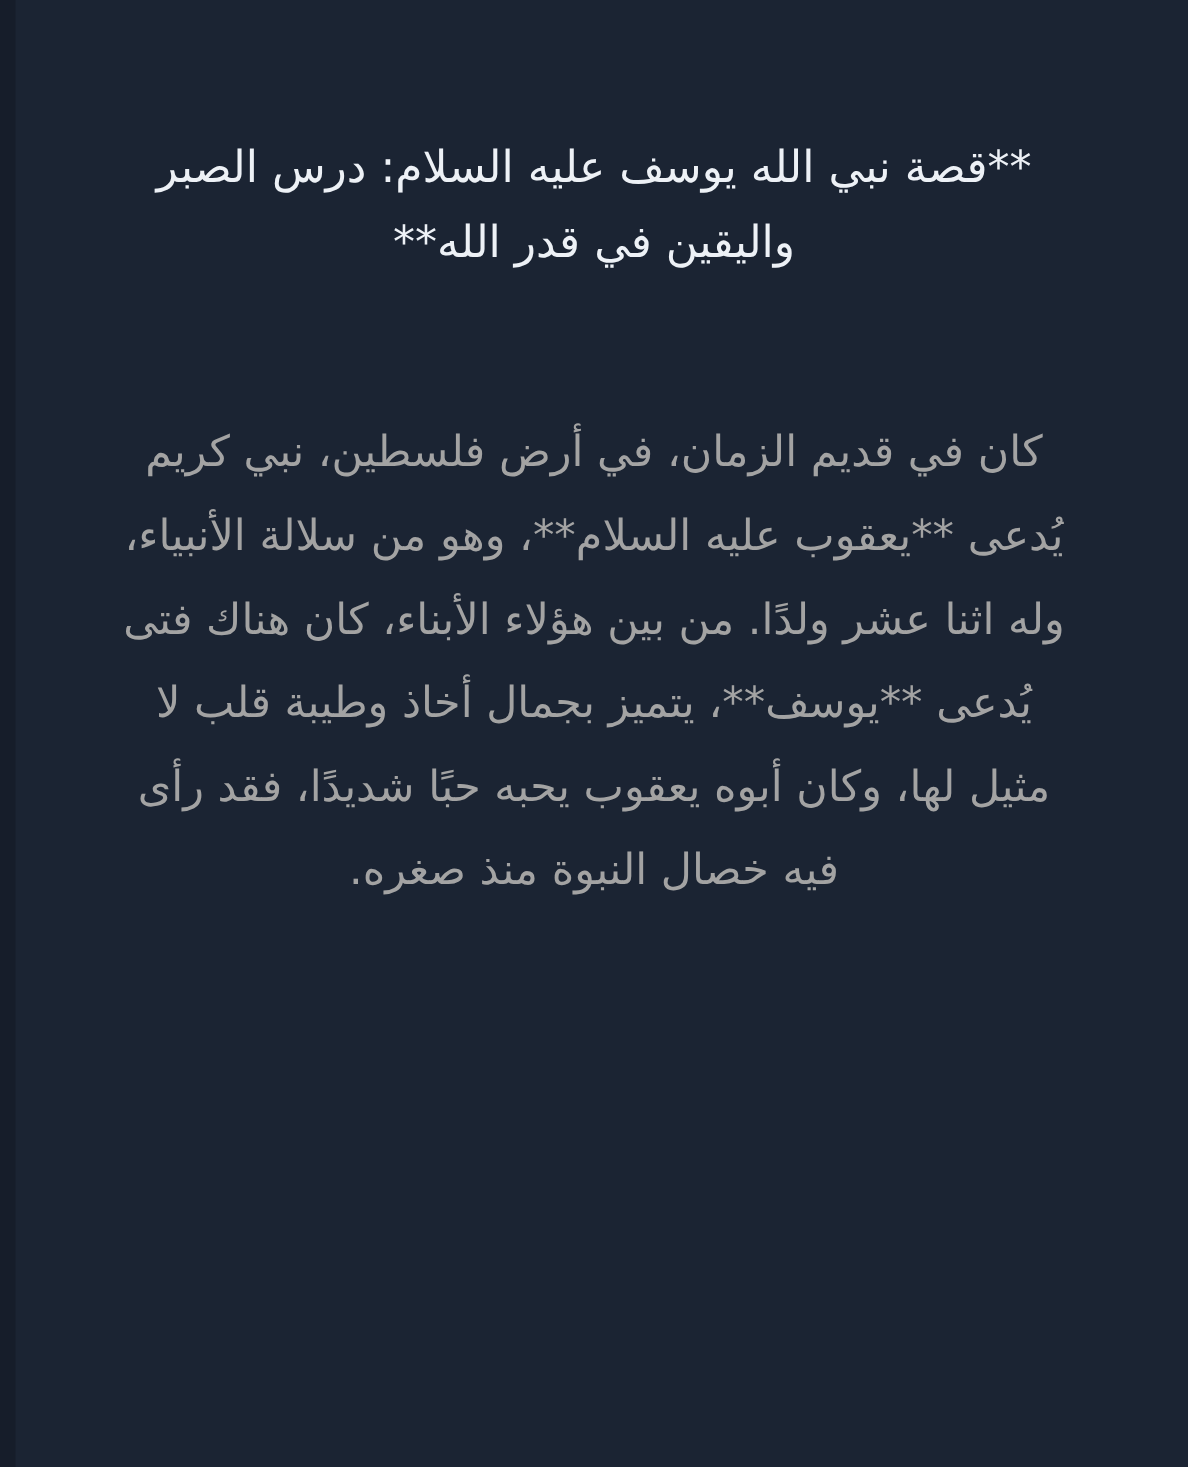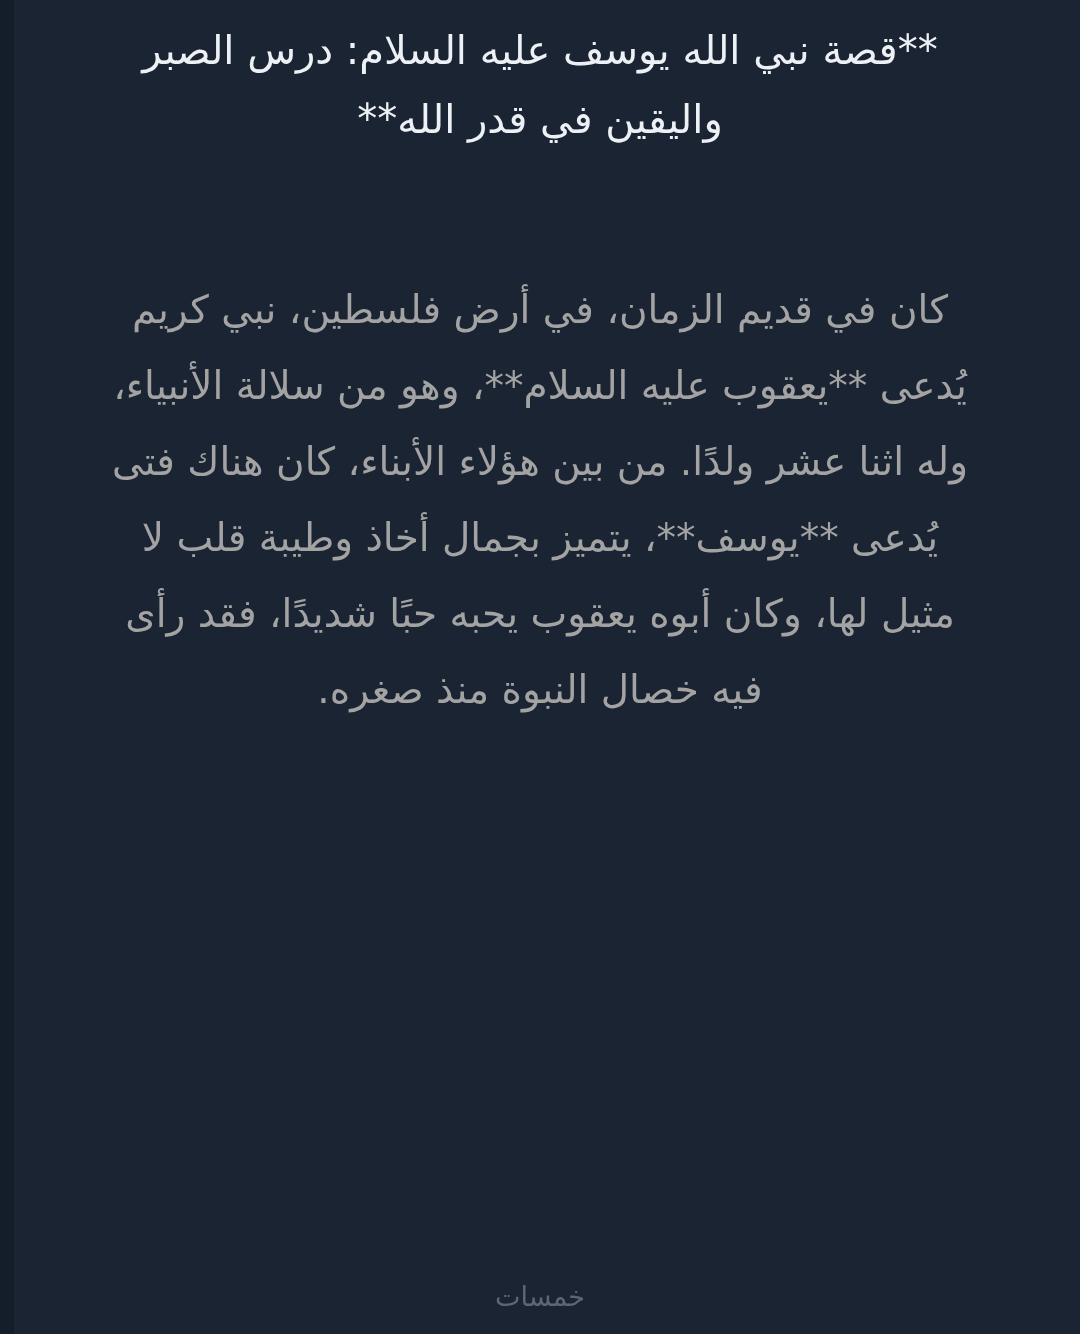--- a/index.html
+++ b/index.html
@@ -28,21 +28,22 @@
     position: absolute;
     top: 0;
     left: 0;
     width: 14px;
     height: 1334px;
     background: #161d2a;
   }
   .content {
     position: relative;
     width: 880px;
-    margin: 16px auto;
+    margin: 0 auto;
+    padding-top: 118px;
     text-align: center;
     direction: rtl;
   }
   .doc-title {
     color: #edf1f6;
     font-size: 40px;
     line-height: 1.72;
     font-weight: 400;
     letter-spacing: 0px;
     margin: 0;
@@ -81,15 +82,14 @@
   <div class="content">
 
     <h1 class="doc-title">**قصة نبي الله يوسف عليه السلام: درس الصبر واليقين في قدر الله**</h1>
 
     <div class="spacer"></div>
 
     <p class="doc-paragraph">كان في قديم الزمان، في أرض فلسطين، نبي كريم يُدعى **يعقوب عليه السلام**، وهو من سلالة الأنبياء، وله اثنا عشر ولدًا. من بين هؤلاء الأبناء، كان هناك فتى يُدعى **يوسف**، يتميز بجمال أخاذ وطيبة قلب لا مثيل لها، وكان أبوه يعقوب يحبه حبًا شديدًا، فقد رأى فيه خصال النبوة منذ صغره.</p>
 
   </div>
 
-  <div class="watermark">خمسات</div>
 
 </div>
 
 </body></html>

